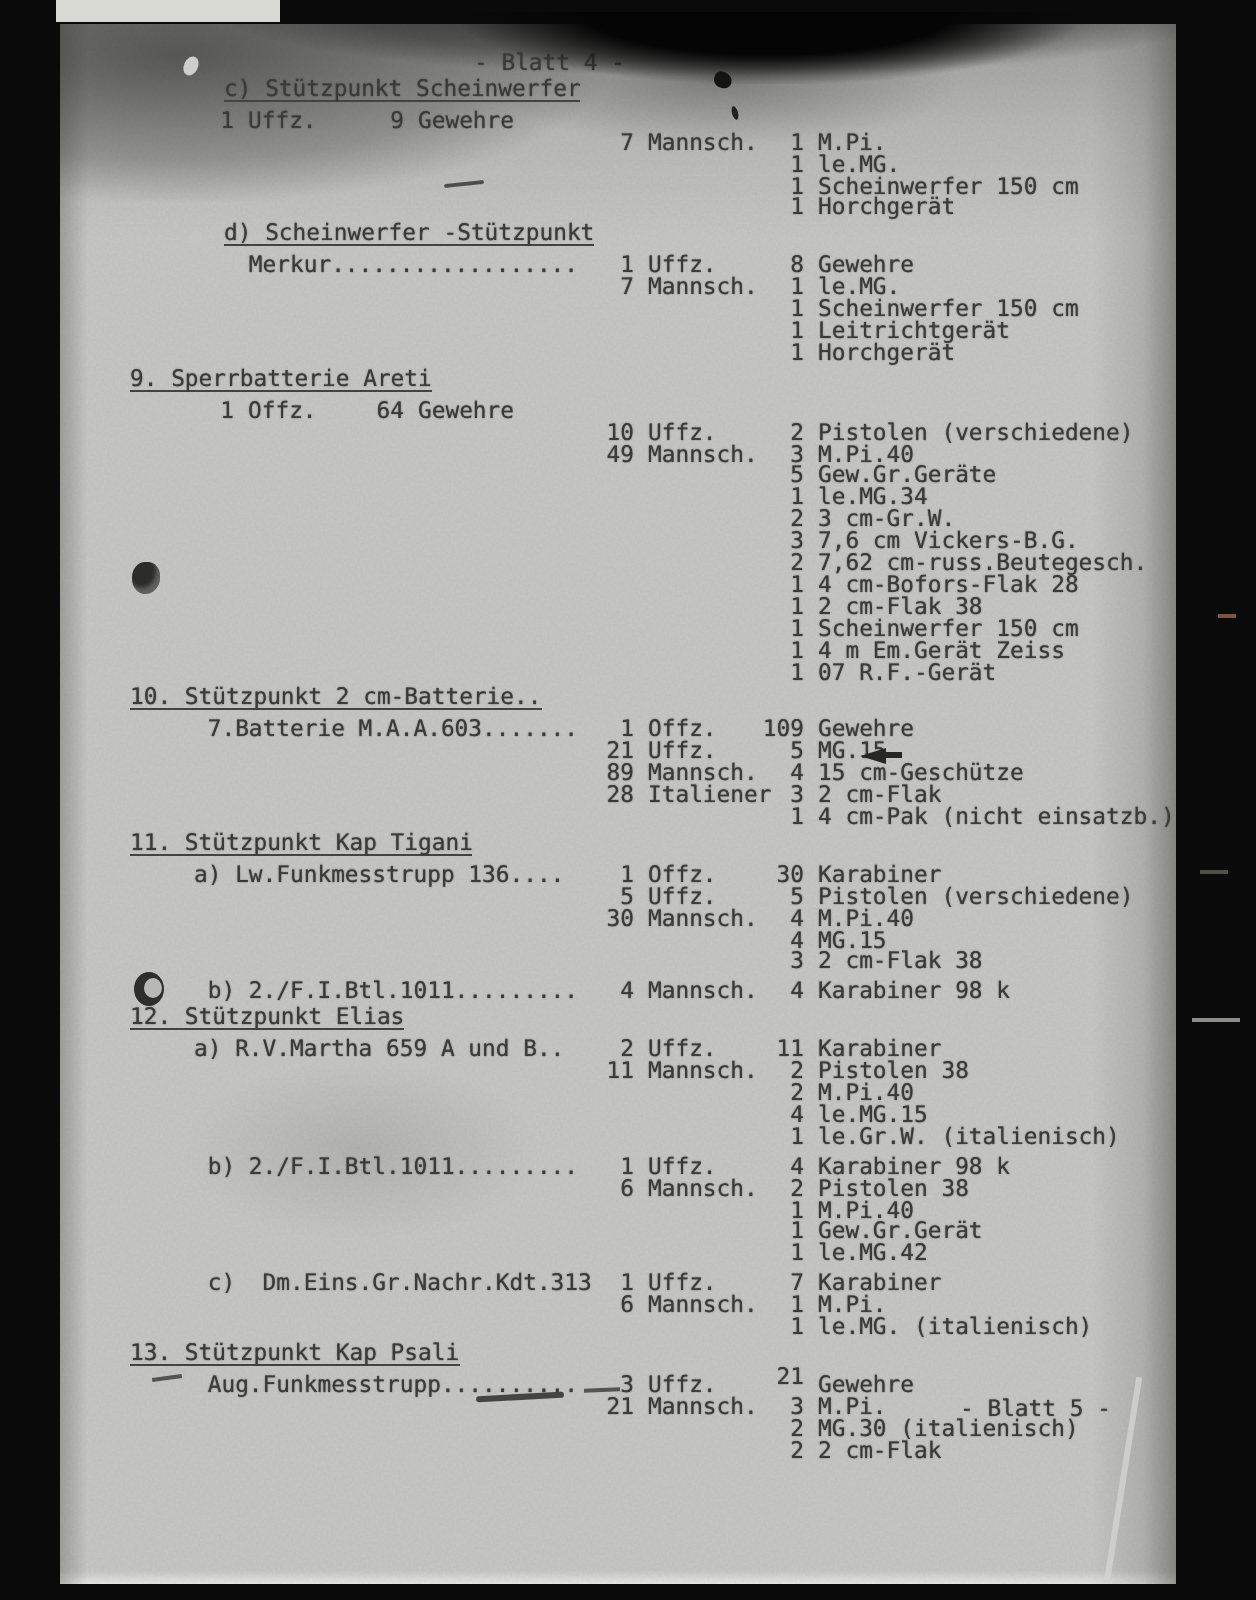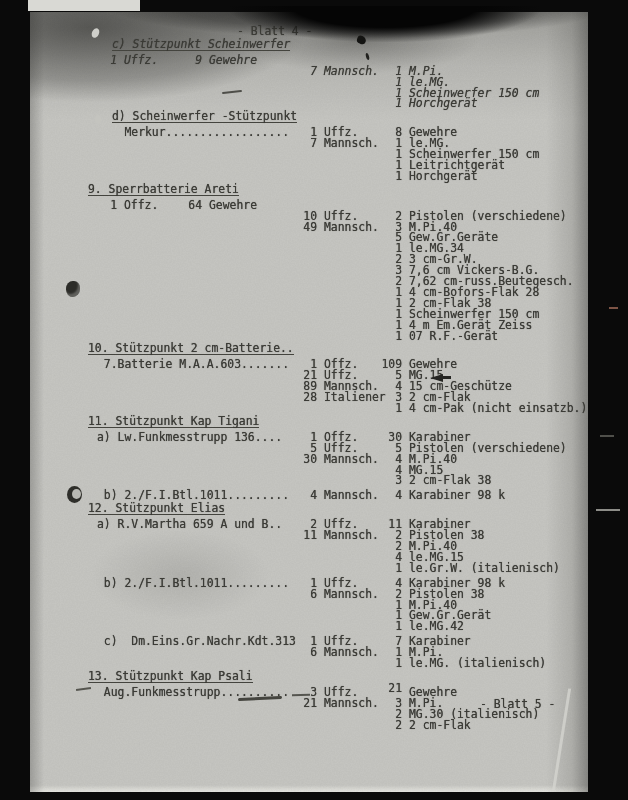--- a/index.html
+++ b/index.html
@@ -34,24 +34,24 @@
   #sheet-corner{position:absolute;left:560px;top:688px;width:3px;height:104px;
     background:#d5d5d0;transform:rotate(9deg);opacity:0.8;}
 
   
   #content{position:absolute;left:0;top:0;width:558px;padding-top:8px;
     font-size:11.4px;line-height:10.9px;color:#3c3c37;
     text-shadow:0 0 0.7px rgba(52,52,47,0.85);}
   #hdr-note{margin:8px 0 0 207px;white-space:pre;}
   #footer-note{position:absolute;left:450px;bottom:21px;white-space:pre;}
   .section{margin-top:2px;}
-  .section:first-of-type{font-style:italic;}
+  .section:first-of-type{}
   .sec-h{white-space:pre;}
   .sec-h span{display:inline-block;border-bottom:1.4px solid #45453f;padding-bottom:0px;}
-  .sec-h.num{margin-left:58px;}
+  .sec-h.num{margin-left:35px;}
   .sec-h.letter{margin-left:82px;}
   .entry{margin-top:4px;}
   .row{display:flex;margin-left:67px;white-space:pre;}
   .c-name{width:200px;}
   .c-pn{width:20px;text-align:right;}
   .c-pl{width:56px;margin-left:7px;}
   .c-en{width:22px;text-align:right;}
   .c-el{margin-left:7px;}
   .c-en.raised{position:relative;top:-4px;}
 

